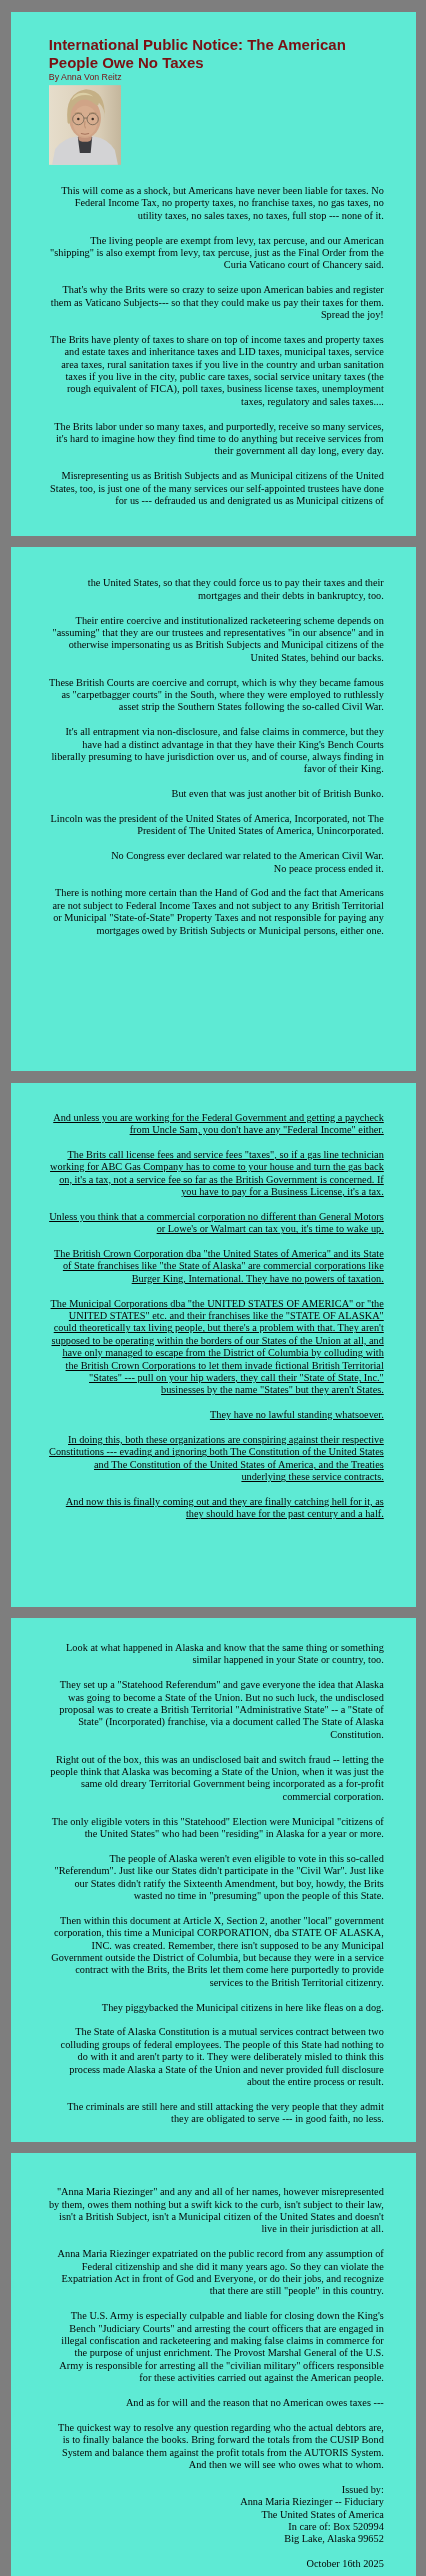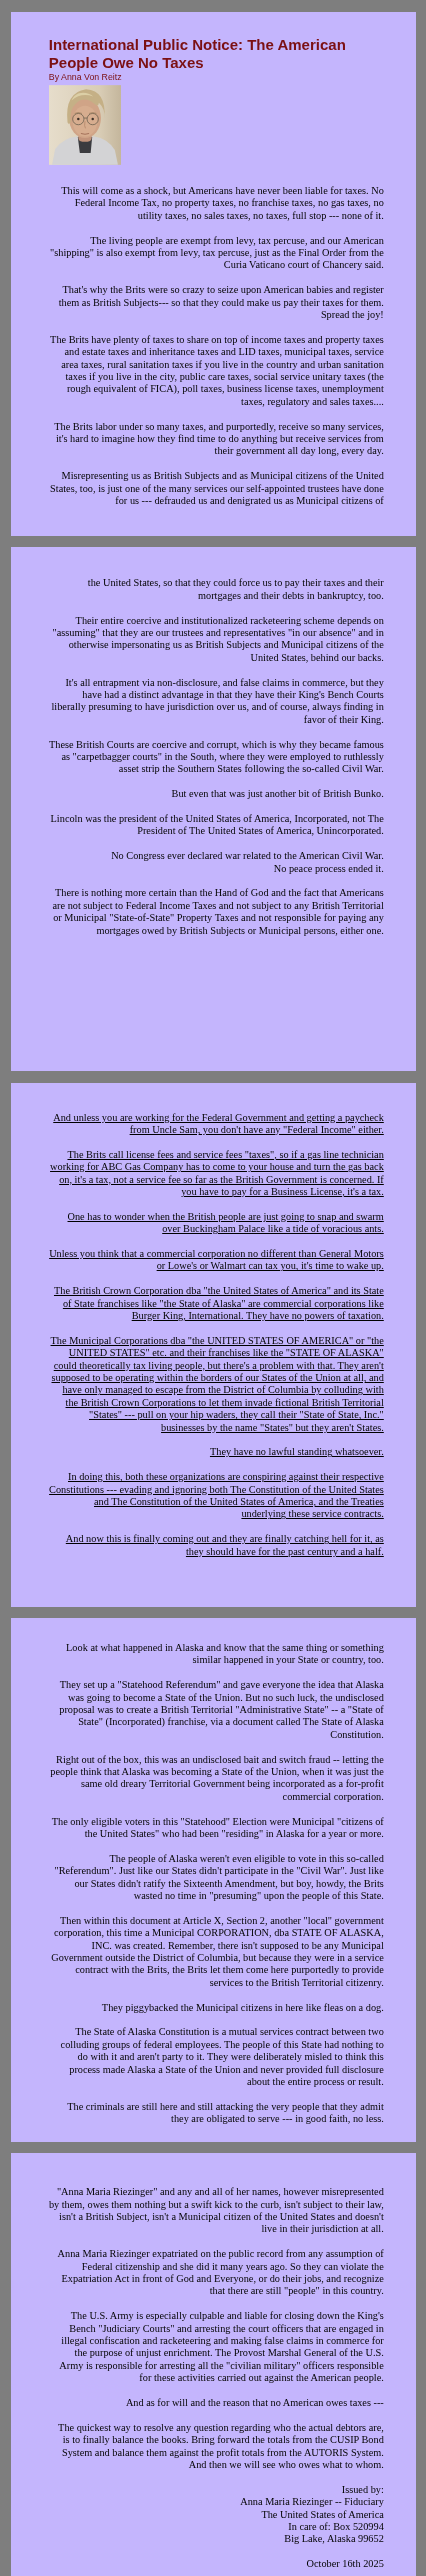--- a/index.html
+++ b/index.html
@@ -12,21 +12,21 @@
     width:427px;
     height:2694px;
     box-sizing:border-box;
     padding-top:12px;
     overflow:hidden;
   }
   .page{
     width:405px;
     height:524px;
     margin:0 0 11.3px 10.8px;
-    background:#c4b5fd;
+    background:#5eead4;
     box-sizing:border-box;
     padding:24px 32px 0 38px;
     overflow:hidden;
   }
   .page.p1{padding-top:24px;}
   .page.p2{padding-top:30px;}
   .page.p3{padding-top:29px;text-decoration:underline;}
   .page.p5{padding-top:33px;}
   .article-title{
     font:bold 15px/17.5px "Liberation Sans",sans-serif;
@@ -92,46 +92,45 @@
         <path d="M50,55 Q57,52 64,55" fill="none" stroke="#9a7b5c" stroke-width="1.6"></path>
         <path d="M78,55 Q85,52 92,55" fill="none" stroke="#9a7b5c" stroke-width="1.6"></path>
 
         <path d="M70,70 Q68,80 71,84" fill="none" stroke="#b08366" stroke-width="1.4"></path>
         <path d="M62,94 Q70,97 78,94" fill="none" stroke="#a06b55" stroke-width="1.8"></path>
       </svg>
     </div>
     <div class="page-body page1-body">
         <p class="para">This will come as a shock, but Americans have never been liable for taxes. No Federal Income Tax, no property taxes, no franchise taxes, no gas taxes, no utility taxes, no sales taxes, no taxes, full stop --- none of it.</p>
         <p class="para">The living people are exempt from levy, tax percuse, and our American "shipping" is also exempt from levy, tax percuse, just as the Final Order from the Curia Vaticano court of Chancery said.</p>
-        <p class="para">That's why the Brits were so crazy to seize upon American babies and register them as British Subjects--- so that they could make us pay their taxes for them. Spread the joy!</p>
+        <p class="para">That's why the Brits were so crazy to seize upon American babies and register them as Vaticano Subjects--- so that they could make us pay their taxes for them. Spread the joy!</p>
         <p class="para">The Brits have plenty of taxes to share on top of income taxes and property taxes and estate taxes and inheritance taxes and  LID taxes, municipal taxes, service area taxes, rural sanitation taxes if you live in the country and urban sanitation taxes if you live in the city, public care taxes, social service unitary taxes (the rough equivalent of FICA), poll taxes, business license taxes, unemployment taxes, regulatory and sales taxes....</p>
         <p class="para">The Brits labor under so many taxes, and purportedly, receive so many services, it's hard to imagine how they find time to do anything but receive services from their government all day long, every day.</p>
         <p class="para">Misrepresenting us as British Subjects and as Municipal citizens of the United States, too, is just one of the many services our self-appointed trustees have done for us --- defrauded us and denigrated us as Municipal citizens of</p>
       </div>
   </section>
 
   <section class="page p2">
     <div class="page-body">
         <p class="para">the United States, so that they could force us to pay their taxes and their mortgages and their debts in bankruptcy, too.</p>
         <p class="para">Their entire coercive and institutionalized racketeering scheme depends on "assuming" that they are our trustees and representatives "in our absence" and in otherwise impersonating us as British Subjects and Municipal citizens of the United States, behind our backs.</p>
+        <p class="para">These British Courts are coercive and corrupt, which is why they became famous as "carpetbagger courts" in the South, where they were employed to ruthlessly asset strip the Southern States following the so-called Civil War.</p>
         <p class="para">It's all entrapment via non-disclosure, and false claims in commerce, but they have had a distinct advantage in that they have their King's Bench Courts liberally presuming to have jurisdiction over us, and of course, always finding in favor of their King.</p>
-        <p class="para">These British Courts are coercive and corrupt, which is why they became famous as "carpetbagger courts" in the South, where they were employed to ruthlessly asset strip the Southern States following the so-called Civil War.</p>
         <p class="para">But even that was just another bit of British Bunko.</p>
         <p class="para">Lincoln was the president of the United States of America, Incorporated, not The President of The United States of America, Unincorporated.</p>
         <p class="para">No Congress ever declared war related to the American Civil War.
 No peace process ended it.</p>
         <p class="para">There is nothing more certain than the Hand of God and the fact that Americans are not subject to Federal Income Taxes and not subject to any British Territorial or Municipal "State-of-State" Property Taxes and not responsible for paying any mortgages owed by British Subjects or Municipal persons, either one.</p>
       </div>
   </section>
 
   <section class="page p3">
     <div class="page-body">
         <p class="para">And unless you are working for the Federal Government and getting a paycheck from Uncle Sam, you don't have any "Federal Income" either.</p>
         <p class="para">The Brits call license fees and service fees "taxes", so if a gas line technician working for ABC Gas Company has to come to your house and turn the gas back on, it's a tax, not a service fee so far as the British Government is concerned.  If you have to pay for a Business License, it's a tax.</p>
-        <p class="para">One has to wonder when the British people are just going to snap and swarm over Buckingham Palace like a tide of voracious ants.</p>
         <p class="para">Unless you think that a commercial corporation no different than General Motors or Lowe's or Walmart can tax you, it's time to wake up.</p>
         <p class="para">The British Crown Corporation dba "the United States of America" and its State of State franchises like "the State of Alaska" are commercial corporations like Burger King, International.  They have no powers of taxation.</p>
         <p class="para">The Municipal Corporations dba "the UNITED STATES OF AMERICA" or "the UNITED STATES" etc. and their franchises like the "STATE OF ALASKA" could theoretically tax living people, but there's a problem with that.  They aren't supposed to be operating within the borders of our States of the Union at all, and have only managed to escape from the District of Columbia by colluding with the British Crown Corporations to let them invade fictional British Territorial "States" --- pull on your hip waders, they call their "State of State, Inc." businesses by the name "States" but they aren't States.</p>
         <p class="para">They have no lawful standing whatsoever.</p>
         <p class="para">In doing this, both these organizations are conspiring against their respective Constitutions --- evading and ignoring both The Constitution of the United States and The Constitution of the United States of America, and the Treaties underlying these service contracts.</p>
         <p class="para">And now this is finally coming out and they are finally catching hell for it, as they should have for the past century and a half.</p>
       </div>
   </section>
 
   <section class="page p4">

